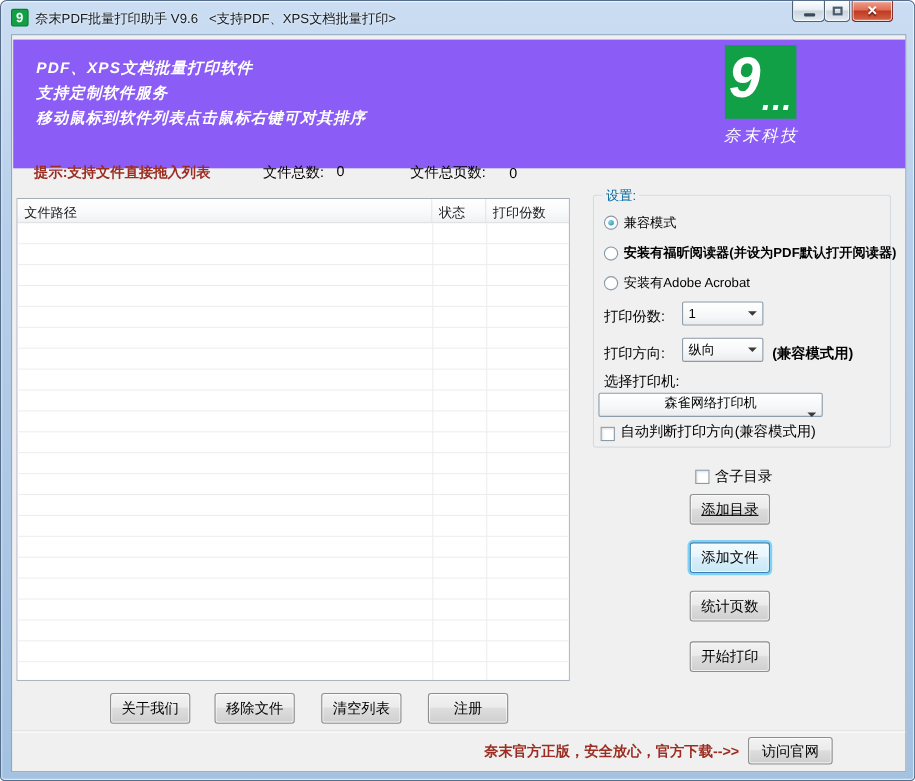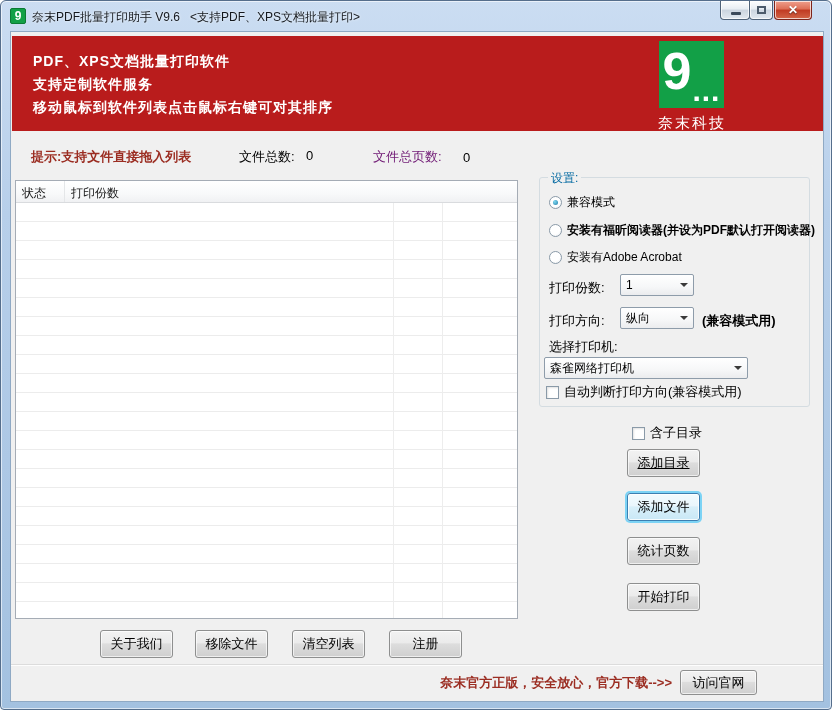--- a/index.html
+++ b/index.html
@@ -42,36 +42,36 @@
   .glyph-max { position:absolute; left:7px; top:5px; width:9px; height:8px; border:2px solid #4C5B6B; background:transparent; }
   .glyph-close { display:block; text-align:center; color:#fff; font-size:12px; font-weight:bold; line-height:18px; text-shadow:0 1px 1px rgba(0,0,0,.5); }
 
   
   .client {
     position:absolute; left:9px; top:30px; width:814px; height:671px;
     background:#F0F0F0; border:1px solid #8FA9C4;
   }
 
   
-  .banner { position:absolute; left:1px; top:4px; width:811px; height:95px; background:#b91c1c; color:#fff; }
+  .banner { position:absolute; left:1px; top:4px; width:811px; height:117px; background:#8b5cf6; color:#fff;font-style:italic; }
   .banner-lines { position:absolute; left:21px; top:14px; font-size:14px; font-weight:bold; line-height:23px; letter-spacing:1px; }
   .logo-box {
     position:absolute; left:647px; top:5px; width:65px; height:67px; background:#12A047;
     display:flex; justify-content:center; align-items:flex-start; color:#fff;
   }
   .logo-nine { font-size:52px; font-weight:bold; line-height:60px; }
   .logo-dots { font-size:30px; font-weight:bold; line-height:30px; align-self:flex-end; letter-spacing:1px; margin:0 0 2px 1px; }
   .logo-caption { position:absolute; left:640px; top:78px; width:80px; text-align:center; font-size:15px; color:#fff; letter-spacing:2px; }
 
   
   .infobar { position:absolute; left:0; top:116px; width:100%; height:18px; font-size:13px; }
   .tip { position:absolute; left:20px; top:0; color:#9B2D22; font-weight:bold; }
   .lbl-files  { position:absolute; left:228px; top:0; color:#000; }
   .val-files  { position:absolute; left:295px; top:0; color:#000; }
-  .lbl-pages  { position:absolute; left:362px; top:0; color:#701a75; }
+  .lbl-pages  { position:absolute; left:362px; top:0; color:#000000; }
   .val-pages  { position:absolute; left:452px; top:2px; color:#000; }
 
   
   .file-table {
     position:absolute; left:4px; top:148px; width:503px; height:439px;
     background:#fff; border:1px solid #A5ACB5;
   }
   .thead { display:flex; height:22px; font-size:12px; color:#1A1A1A;
     background:linear-gradient(to bottom,#FFFFFF 0%,#F8F9FA 60%,#F0F1F3 100%);
     border-bottom:1px solid #D9DBDE; }
@@ -187,20 +187,21 @@
     <div class="infobar">
       <span class="tip">提示:支持文件直接拖入列表</span>
       <span class="lbl-files">文件总数:</span>
       <span class="val-files">0</span>
       <span class="lbl-pages">文件总页数:</span>
       <span class="val-pages">0</span>
     </div>
 
     <div class="file-table">
       <div class="thead">
+        <div class="th th-path">文件路径</div>
         <div class="th th-state">状态</div>
         <div class="th th-copies">打印份数</div>
       </div>
       <div class="tbody"></div>
     </div>
 
     <div class="groupbox">
       <div class="groupbox-label">设置:</div>
 
       <div class="radio-row" style="top:16px;">
@@ -223,26 +224,26 @@
       </div>
 
       <div class="set-label" style="left:9px; top:134px;">打印方向:</div>
       <div class="combo" style="left:80px; top:129px; width:74px;">
         <span>纵向</span>
         <span class="combo-arrow"></span>
       </div>
       <div class="note" style="left:162px; top:134px;font-weight:bold;">(兼容模式用)</div>
 
       <div class="set-label" style="left:9px; top:160px;">选择打印机:</div>
-      <div class="combo" style="left:4px; top:179px; width:204px;">
+      <div class="combo" style="left:4px; top:179px; width:204px;flex-direction:column;">
         <span>森雀网络打印机</span>
         <span class="combo-arrow"></span>
       </div>
 
-      <div class="check-row" style="left:6px; top:205px;">
+      <div class="check-row" style="left:6px; top:205px;align-items:flex-end;">
         <span class="checkbox"></span>
         <span>自动判断打印方向(兼容模式用)</span>
       </div>
     </div>
 
     <div class="check-row" style="left:621px; top:392px;">
       <span class="checkbox"></span>
       <span>含子目录</span>
     </div>
     <div class="btn" style="left:616px; top:417px;text-decoration:underline;">添加目录</div>

